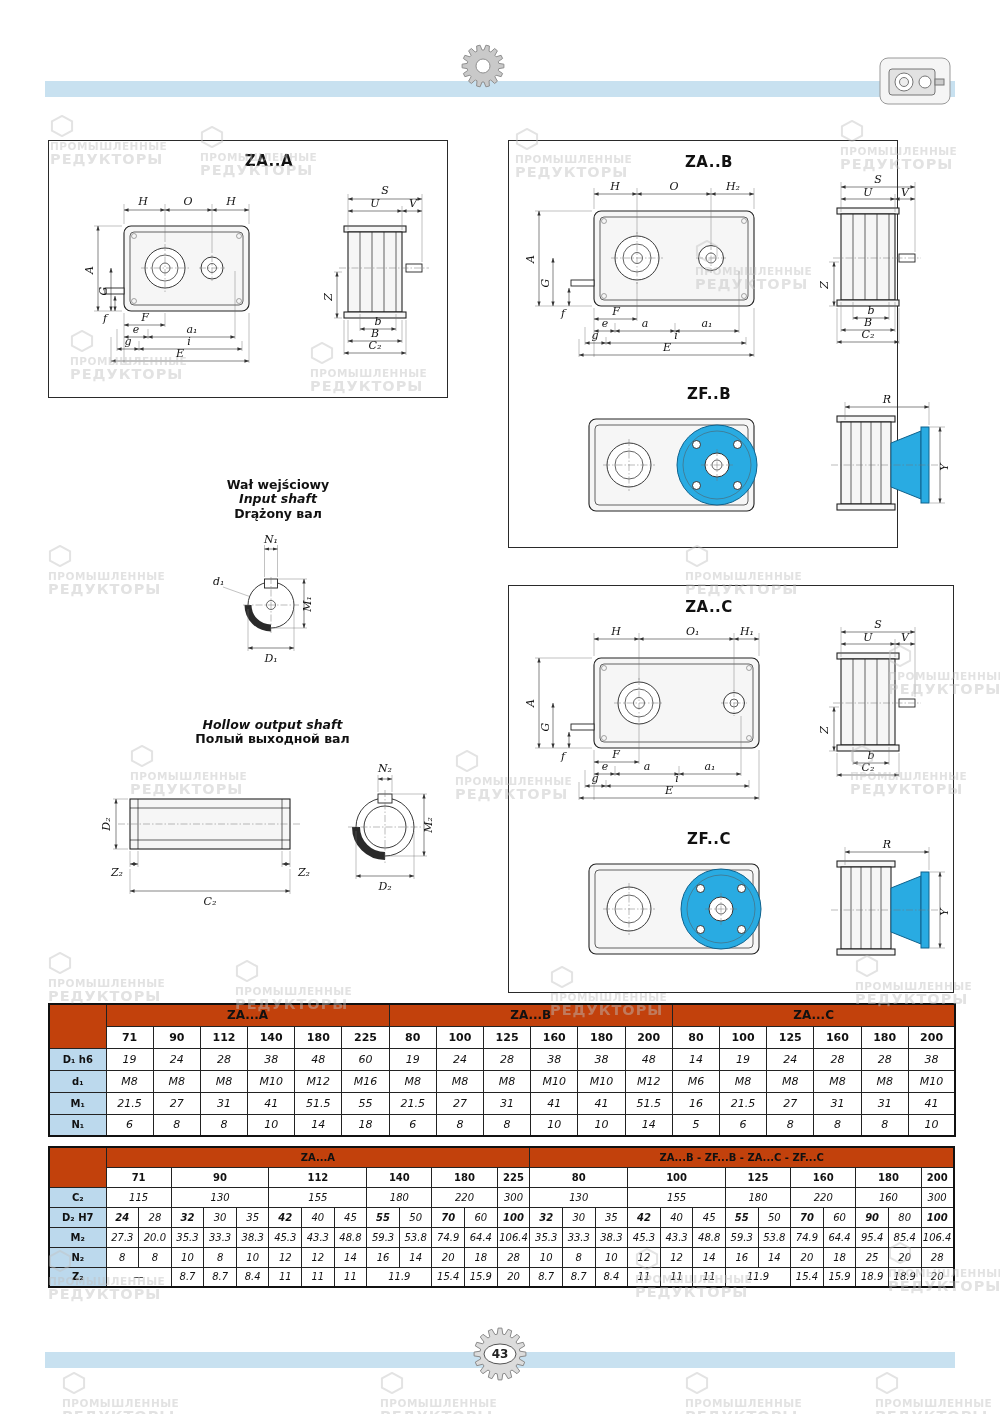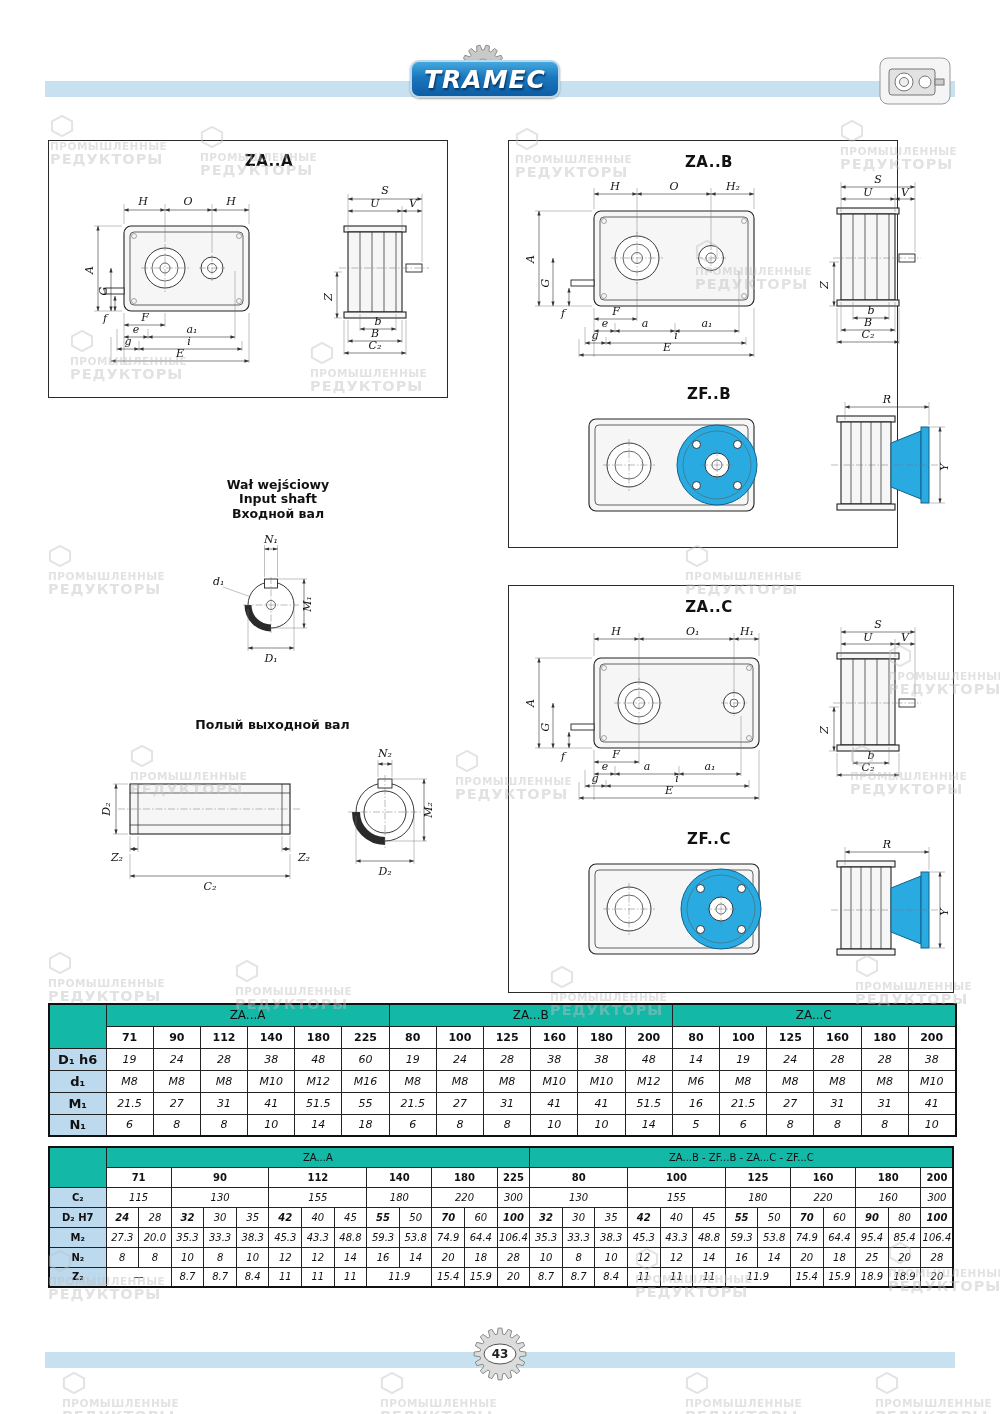--- a/index.html
+++ b/index.html
@@ -12,30 +12,30 @@
 .logo-box{position:absolute;left:0;top:16px;width:150px;height:38px;background:linear-gradient(180deg,#45a8e0 0%,#1a77bd 45%,#0d5da4 100%);border:2px solid #bcd9ec;border-radius:9px;display:flex;align-items:center;justify-content:center;box-shadow:0 1px 2px rgba(0,0,0,.35)}
 .logo-box span{color:#fff;font-style:italic;font-weight:bold;font-size:25px;letter-spacing:1px;text-shadow:1px 2px 2px rgba(5,40,80,.8)}
 .corner-icon{position:absolute;left:878px;top:56px}
 .dbox{position:absolute;border:1.3px solid #2a2a2a;background:#fff}
 #boxA{left:48px;top:140px;width:400px;height:258px}
 #boxB{left:508px;top:140px;width:390px;height:408px}
 #boxC{left:508px;top:585px;width:446px;height:408px}
 #inshaft{position:absolute;left:183px;top:478px;width:190px;height:212px}
 #outshaft{position:absolute;left:75px;top:718px;width:395px;height:214px}
 .shaft-titles{text-align:center;font-weight:bold;font-size:12.5px;color:#111;line-height:1.15;margin-bottom:2px}
-.t-en{}
+.t-en{font-style:italic}
 .tblwrap{position:absolute;left:48px;width:906px}
 #t1wrap{top:1003px}
 #t2wrap{top:1146px}
 table{border-collapse:collapse;table-layout:fixed;width:100%;border:2px solid #111}
 td{border:1px solid #222;text-align:center;vertical-align:middle;font-size:11px;font-style:italic;color:#111;white-space:nowrap;overflow:hidden;height:22px;padding:0}
 #t2 td{font-size:10px;height:20px}
-tr.grp td{background:#14b8a6;font-weight:normal;font-style:normal;font-size:12px}
+tr.grp td{background:#c2410c;font-weight:bold;font-style:normal;font-size:12px}
 tr.size td{font-weight:bold;font-style:normal;background:#fff}
-td.lbl{background:#bcd9ed;font-weight:bold;font-style:normal;font-size:13px}
+td.lbl{background:#bcd9ed;font-weight:bold;font-style:normal;font-size:10px}
 td.corner{background:#fff}
 td.bb{font-weight:bold}
 .hs{fill:#f6f6f6;stroke:#222;stroke-width:1.1}
 .wht{fill:#fff;stroke:#222;stroke-width:.9}
 .tl{fill:none;stroke:#222;stroke-width:.7}
 .tn{fill:none;stroke:#555;stroke-width:.5}
 .dim{stroke:#333;stroke-width:.6;marker-start:url(#ar);marker-end:url(#ar)}
 .ext{stroke:#777;stroke-width:.45}
 .ctr{stroke:#777;stroke-width:.5;stroke-dasharray:7 2 1.5 2}
 .dt{font:italic 11px "DejaVu Serif","Liberation Serif",serif;fill:#111}
@@ -61,23 +61,20 @@
     </defs>
   </svg>
 
   <div class="topbar"></div>
 
   <div class="logo">
     <svg class="logo-gear" width="70" height="44">
       <polygon id="logo-gear-poly" fill="#c9c9c9" stroke="#8f8f8f" stroke-width="1" points="55.9,20.2 55.9,23.8 50.8,24.6 50.3,26.5 54.6,29.5 53.1,32.7 48.1,31.2 46.9,32.7 49.4,37.2 46.6,39.5 42.8,36.0 41.0,36.8 41.4,42.0 37.9,42.8 36.0,38.0 34.0,38.0 32.1,42.8 28.6,42.0 29.0,36.8 27.2,36.0 23.4,39.5 20.6,37.2 23.1,32.7 21.9,31.2 16.9,32.7 15.4,29.5 19.7,26.5 19.2,24.6 14.1,23.8 14.1,20.2 19.2,19.4 19.7,17.5 15.4,14.5 16.9,11.3 21.9,12.8 23.1,11.3 20.6,6.8 23.4,4.5 27.2,8.0 29.0,7.2 28.6,2.0 32.1,1.2 34.0,6.0 36.0,6.0 37.9,1.2 41.4,2.0 41.0,7.2 42.8,8.0 46.6,4.5 49.4,6.8 46.9,11.3 48.1,12.8 53.1,11.3 54.6,14.5 50.3,17.5 50.8,19.4"></polygon>
       <circle cx="35" cy="22" r="7" fill="#fff" stroke="#8f8f8f"></circle>
     </svg>
-    <div class="logo-box">
-      <span>TRAMEC</span>
-    </div>
   </div>
 
   <svg class="corner-icon" width="74" height="50">
     <rect x="2" y="2" width="70" height="46" rx="8" fill="#f5f5f5" stroke="#999"></rect>
     <rect x="11" y="13" width="46" height="26" rx="3" fill="#e2e2e2" stroke="#777"></rect>
     <circle cx="26" cy="26" r="9" fill="#fff" stroke="#777"></circle>
     <circle cx="26" cy="26" r="4.5" fill="#eee" stroke="#777"></circle>
     <circle cx="47" cy="26" r="6" fill="#fff" stroke="#777"></circle>
     <rect x="57" y="23" width="9" height="6" fill="#ccc" stroke="#777"></rect>
   </svg>
@@ -455,21 +452,21 @@
         <line class="ext" x1="421" y1="362" x2="436" y2="362"></line>
     <line class="dim" x1="431" y1="286" x2="431" y2="362"></line>
     <text class="dt" x="439" y="326" text-anchor="middle" transform="rotate(-90 439 326)">Y</text>
   </svg>
   </div>
 
   <div id="inshaft">
     <div class="shaft-titles">
       <div class="t-pl">Wał wejściowy</div>
       <div class="t-en">Input shaft</div>
-      <div class="t-ru">Входной вал</div>
+      <div class="t-ru">Drążony вал</div>
     </div>
     <svg viewBox="0 0 190 162" width="190" height="162">
       <line class="ext" x1="81.5" y1="54" x2="81.5" y2="22"></line>
         <line class="ext" x1="94.5" y1="54" x2="94.5" y2="22"></line>
       <line class="dim" x1="81.5" y1="26" x2="94.5" y2="26"></line>
       <text class="dt" x="88" y="20" text-anchor="middle">N₁</text>
       <text class="dt" x="30" y="62">d₁</text>
       <line class="ext" x1="40" y1="64" x2="68" y2="74"></line>
       <circle class="wht" cx="88" cy="82" r="23"></circle>
       <path d="M65,82 A23,23 0 0 0 88,105" fill="none" stroke="#2a2a2a" stroke-width="7"></path>
@@ -483,20 +480,21 @@
       <text class="dt" x="128" y="81" text-anchor="middle" transform="rotate(-90 128 81)">M₁</text>
       <line class="ext" x1="65" y1="86" x2="65" y2="128"></line>
         <line class="ext" x1="111" y1="86" x2="111" y2="128"></line>
       <line class="dim" x1="65" y1="125" x2="111" y2="125"></line>
       <text class="dt" x="88" y="139" text-anchor="middle">D₁</text>
     </svg>
   </div>
 
   <div id="outshaft">
     <div class="shaft-titles">
+      <div class="t-en">Hollow output shaft</div>
       <div class="t-ru">Полый выходной вал</div>
     </div>
     <svg viewBox="0 0 395 165" width="395" height="165">
       <rect class="hs" x="55" y="50" width="160" height="50"></rect>
       <line class="tl" x1="63" y1="50" x2="63" y2="100"></line>
         <line class="tl" x1="207" y1="50" x2="207" y2="100"></line>
       <line class="tl" x1="55" y1="59" x2="215" y2="59"></line>
         <line class="tl" x1="55" y1="91" x2="215" y2="91"></line>
       <line class="ctr" x1="43" y1="75" x2="227" y2="75"></line>
       <line class="ext" x1="53" y1="50" x2="38" y2="50"></line>

